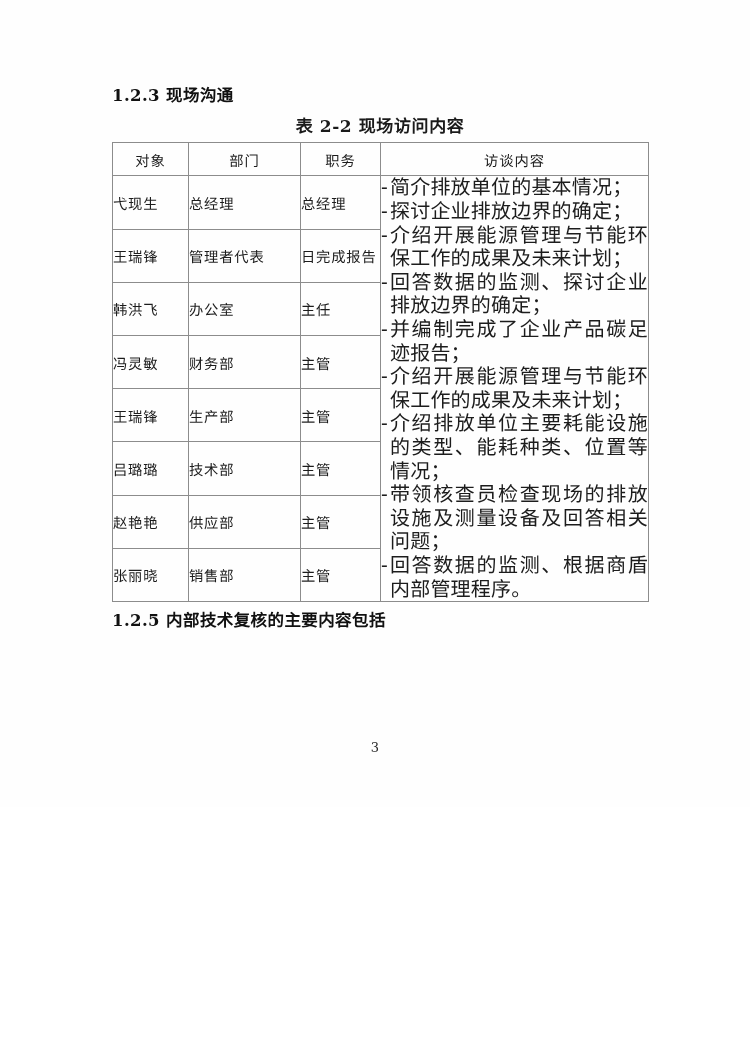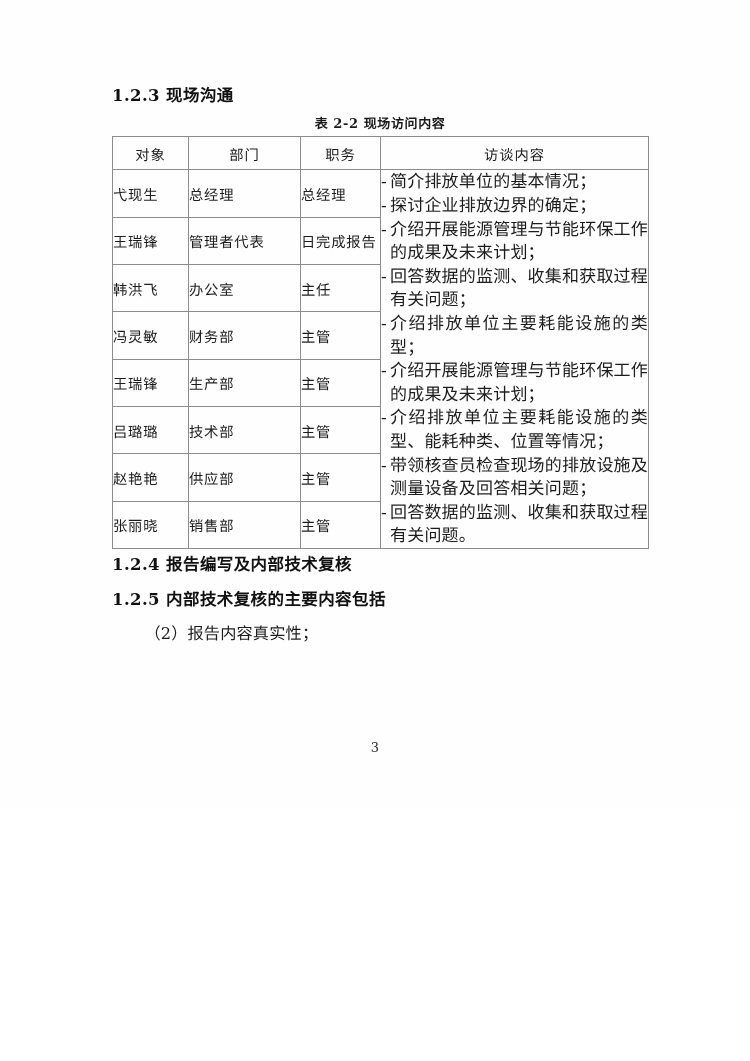--- a/index.html
+++ b/index.html
@@ -45,21 +45,21 @@
     margin: 0;
     letter-spacing: 0.15px;
     color: #1c1c1c;
   }
   .para.indent { text-indent: 2em; }
   .para.listitem { text-indent: 2em; }
   
   .tbl-caption {
     text-align: center;
     font-weight: bold;
-    font-size: 13px;
+    font-size: 17px;
     line-height: 1.5;
     margin: 6px 0 3px 0;
     letter-spacing: 0.6px;
   }
   
   table.visit {
     border-collapse: collapse;
     width: 536px;
     table-layout: fixed;
     margin: 0 0 0 0;
@@ -92,21 +92,21 @@
     padding: 2px 3px 2px 4px;
   }
   ul.topics {
     list-style: none;
     margin: 0;
     padding: 0;
   }
   ul.topics li {
     position: relative;
     padding-left: 9px;
-    font-size: 17px;
+    font-size: 20px;
     line-height: 23.6px;
     letter-spacing: 0.2px;
     text-align: justify;
     text-justify: inter-ideograph;
   }
   ul.topics li::before {
     content: "-";
     position: absolute;
     left: 0;
     top: 0;
@@ -152,26 +152,26 @@
     <tbody>
       <tr>
         <td class="c">弋现生</td>
         <td class="c">总经理</td>
         <td class="c">总经理</td>
         <td class="content-cell" rowspan="8">
           <ul class="topics">
             <li>简介排放单位的基本情况；</li>
             <li>探讨企业排放边界的确定；</li>
             <li>介绍开展能源管理与节能环保工作的成果及未来计划；</li>
-            <li>回答数据的监测、收集和获取过程有关问题；</li>
-            <li>介绍排放单位主要耗能设施的类型；</li>
+            <li>回答数据的监测、探讨企业排放边界的确定；</li>
+            <li>并编制完成了企业产品碳足迹报告；</li>
             <li>介绍开展能源管理与节能环保工作的成果及未来计划；</li>
             <li>介绍排放单位主要耗能设施的类型、能耗种类、位置等情况；</li>
             <li>带领核查员检查现场的排放设施及测量设备及回答相关问题；</li>
-            <li>回答数据的监测、收集和获取过程有关问题。</li>
+            <li>回答数据的监测、根据商盾内部管理程序。</li>
           </ul>
         </td>
       </tr>
       <tr>
         <td class="c">王瑞锋</td>
         <td class="c">管理者代表</td>
         <td class="c">日完成报告</td>
       </tr>
       <tr>
         <td class="c">韩洪飞</td>
@@ -201,25 +201,23 @@
       <tr>
         <td class="c">张丽晓</td>
         <td class="c">销售部</td>
         <td class="c">主管</td>
       </tr>
     </tbody>
   </table>
 
   <div class="spacer-xs"></div>
 
-  <h3 class="h3 tight">1.2.4 报告编写及内部技术复核</h3>
 
 
   <div class="spacer-sm"></div>
 
   <h3 class="h3">1.2.5 内部技术复核的主要内容包括</h3>
 
 
-  <p class="para listitem">（2）报告内容真实性；</p>
 
   <div class="folio">3</div>
 
 </div>
 
 </body></html>

